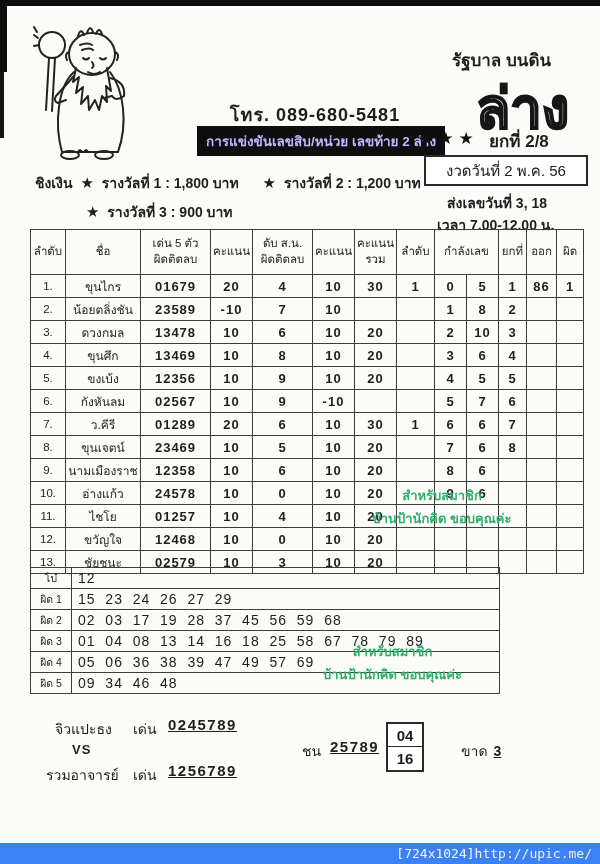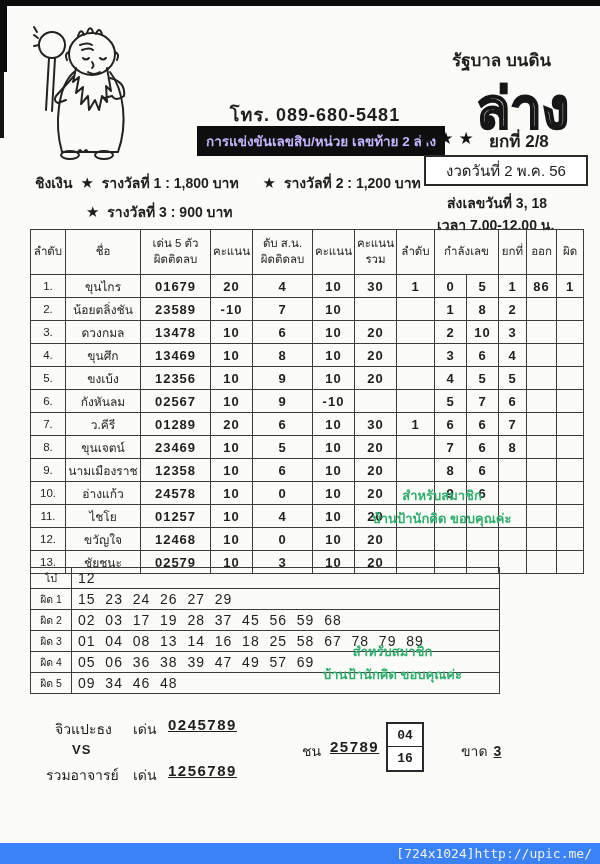--- a/index.html
+++ b/index.html
@@ -49,21 +49,21 @@
   .stamp .l1{font-size:13px;}
   .stamp .l2{font-size:13px;}
   .stamp1{left:352px;top:484px;width:180px;}
   .stamp2{left:285px;top:640px;width:215px;}
   
   .ft{font-size:14px;}
   .ft-num{font-size:15px;font-weight:bold;letter-spacing:1.5px;text-decoration:underline;}
   .vs{font-size:13px;font-weight:bold;letter-spacing:1px;}
   .clash-box{left:386px;top:722px;width:34px;height:46px;border:2px solid #2a2a2a;background:#fff;}
   .clash-box div{height:22px;display:flex;align-items:center;justify-content:center;
-                 font-size:13px;font-weight:bold;font-family:Liberation Mono, monospace;}
+                 font-size:15px;font-weight:bold;}
   .clash-box div:first-child{border-bottom:1.5px solid #2a2a2a;}
   .ud{text-decoration:underline;font-weight:bold;padding:0 6px;}
   svg .ln{fill:none;stroke:#222;stroke-width:2;stroke-linecap:round;stroke-linejoin:round;}
 </style>
 </head>
 <body>
 
 <div class="page">
 
   <div class="abs scan-top"></div>

